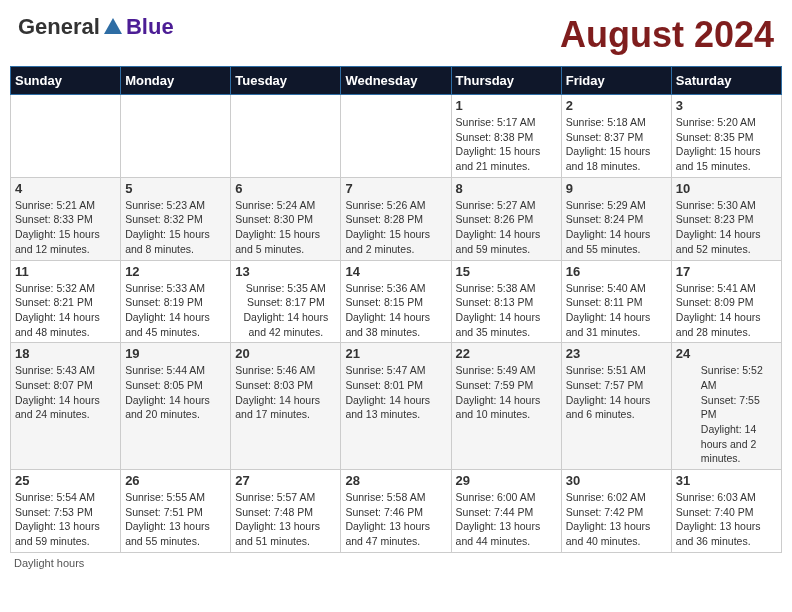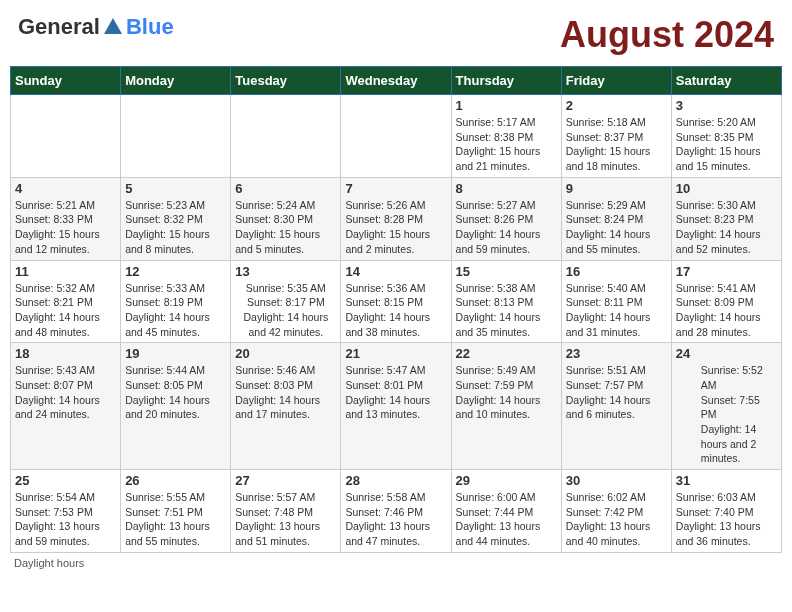--- a/index.html
+++ b/index.html
@@ -22,41 +22,41 @@
       align-items: flex-start;
     }
     .logo-general {
       font-size: 22px;
       font-weight: bold;
       color: #333;
     }
     .logo-blue {
       font-size: 22px;
       font-weight: bold;
-      color: #3b82f6;
+      color: #4c1d95;
     }
     .title-area {
       text-align: right;
     }
     .month-title {
       font-size: 36px;
       font-weight: bold;
       color: #7f1d1d;
     }
     .location-title {
       font-size: 16px;
       color: #555;
     }
     .calendar-table {
       width: 100%;
       border-collapse: collapse;
       font-size: 11px;
     }
     .calendar-table th {
-      background-color: #14532d;
+      background-color: #0f172a;
       color: #fff;
       padding: 6px 4px;
       text-align: left;
       font-size: 13px;
       font-weight: bold;
       border: 1px solid #2e6da4;
     }
     .calendar-table td {
       border: 1px solid #ccc;
       vertical-align: top;

